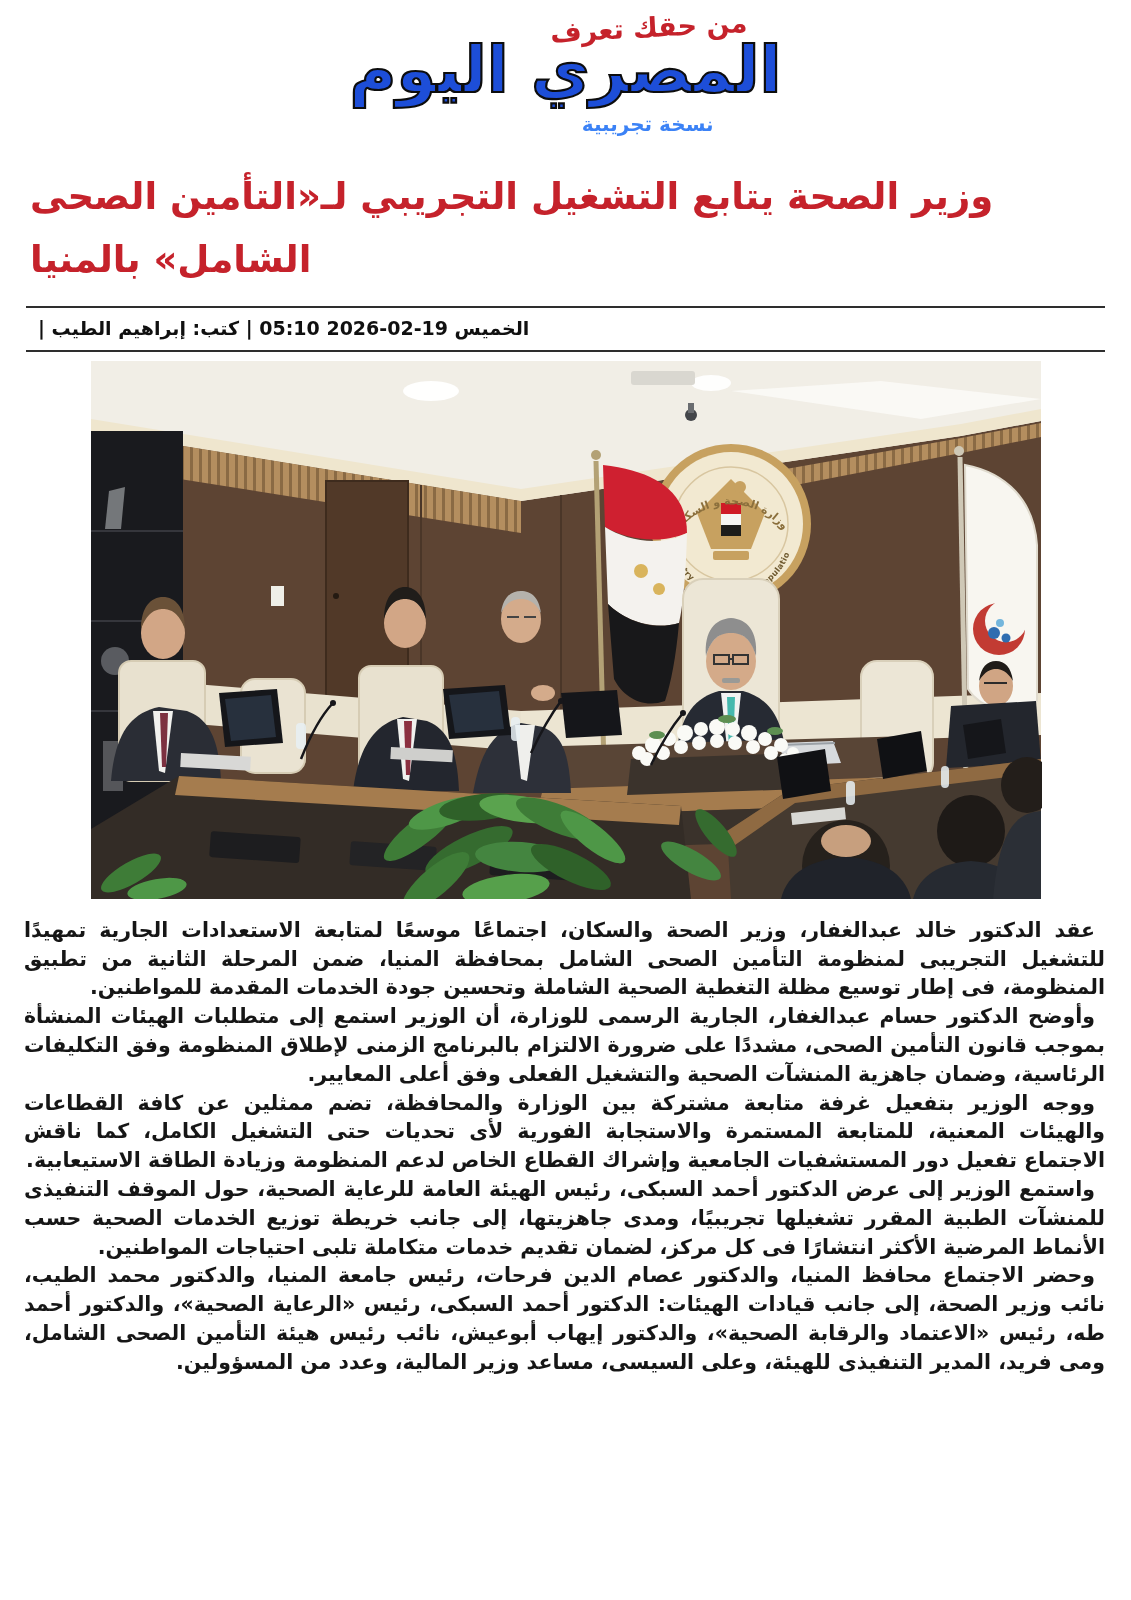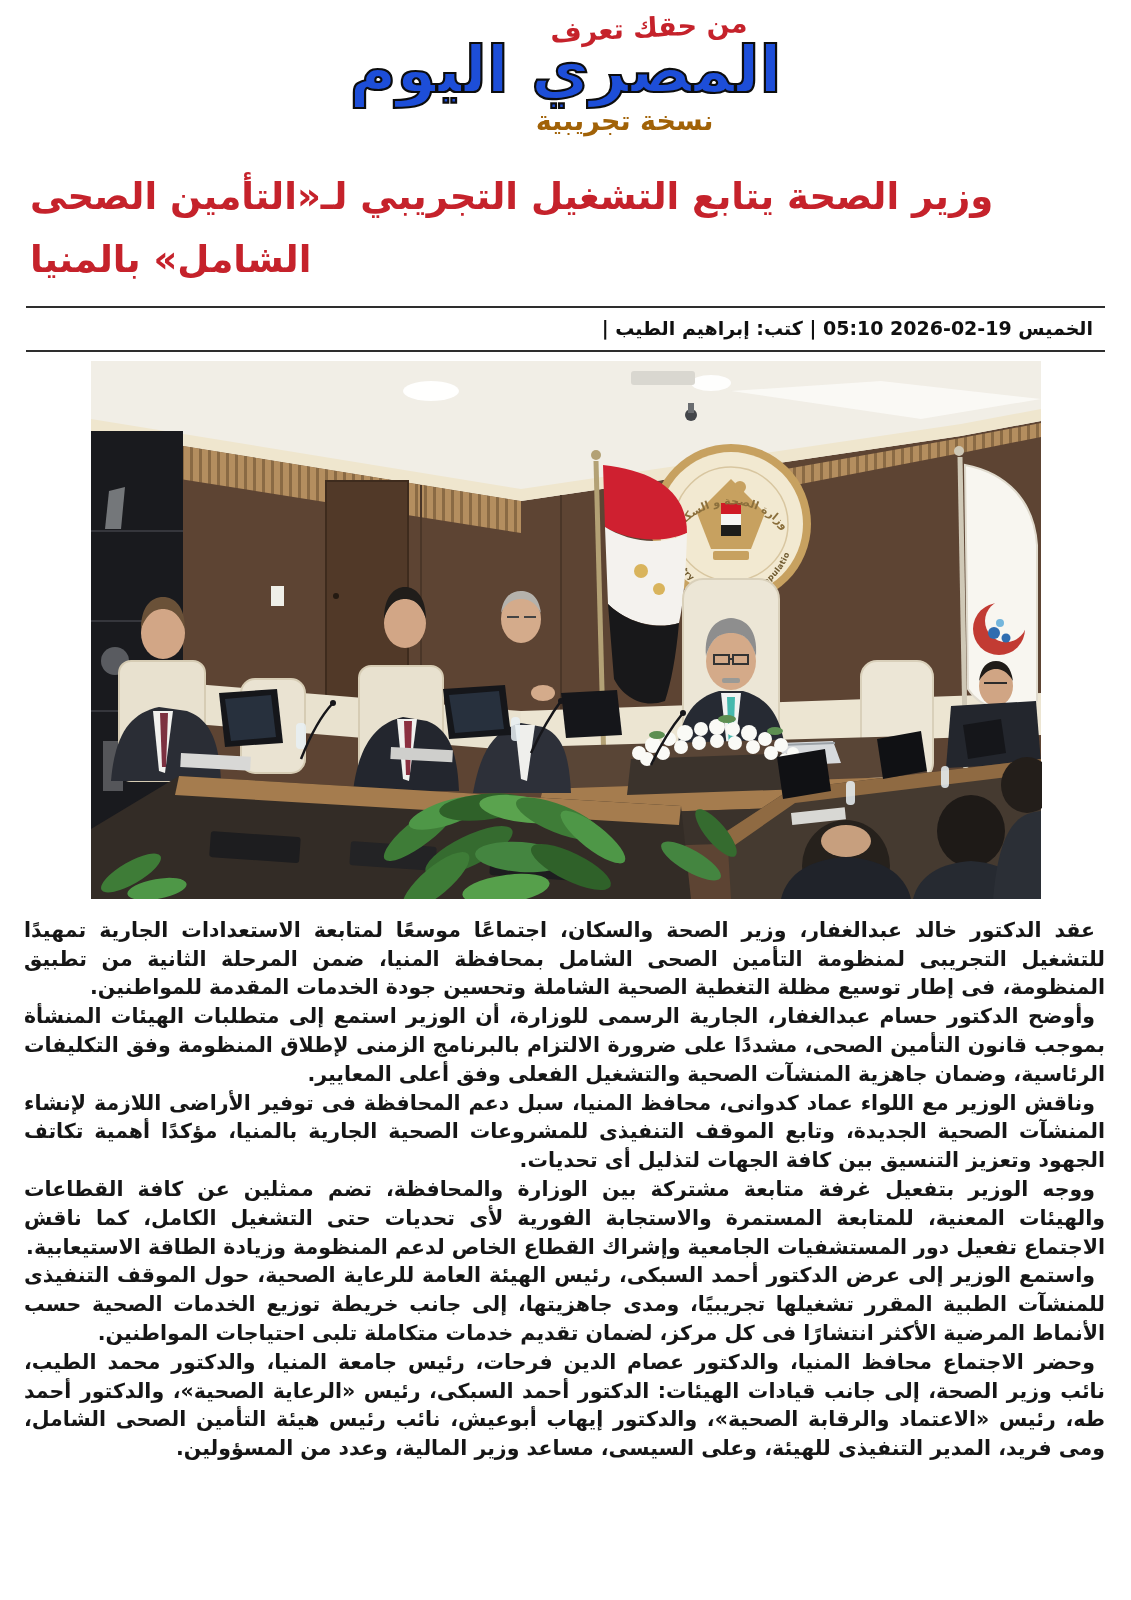--- a/index.html
+++ b/index.html
@@ -13,32 +13,32 @@
     position:absolute;top:4px;right:58px;color:#c5222b;
     font-size:27px;font-weight:bold;transform:rotate(-3deg);
     direction:rtl;white-space:nowrap;
   }
   .masthead .logo-title{
     position:absolute;top:30px;right:0;left:0;text-align:center;
     font-size:64px;font-weight:bold;color:#1d4ed8;line-height:1;
     -webkit-text-stroke:2.2px #0d0d0d;direction:rtl;white-space:nowrap;
   }
   .masthead .edition{
-    position:absolute;bottom:0;right:92px;font-size:27px;font-weight:bold;
-    color:#a16207;direction:rtl;white-space:nowrap;
+    position:absolute;bottom:0;right:92px;font-size:20px;font-weight:bold;
+    color:#3b82f6;direction:rtl;white-space:nowrap;
   }
   
   .headline{
     margin:30px 30px 0;text-align:left;direction:rtl;
     color:#c5222b;font-size:37px;font-weight:bold;line-height:1.7;
   }
   
   .byline{
     margin:14px 26px 0 26px;border-top:2px solid #2e2e2e;border-bottom:2px solid #2e2e2e;
-    padding:9px 12px 11px;direction:rtl;text-align:right;
+    padding:9px 12px 11px;direction:rtl;text-align:left;
     font-size:19px;font-weight:bold;color:#101010;
   }
   
   .photo-wrap{width:952px;margin:9px auto 0;line-height:0;}
   .photo-wrap svg{display:block;width:952px;height:538px;}
   
   .article{
     margin:17px 26px 0 24px;direction:rtl;text-align:justify;
     font-size:20.5px;font-weight:bold;color:#161616;line-height:1.405;
   }
@@ -279,17 +279,16 @@
     <ellipse cx="625" cy="472" rx="30" ry="10" fill="#356b2f" transform="rotate(50 625 472)"></ellipse>
     <ellipse cx="40" cy="512" rx="34" ry="11" fill="#3e7c37" transform="rotate(-30 40 512)"></ellipse>
     <ellipse cx="66" cy="528" rx="30" ry="10" fill="#4e9747" transform="rotate(-10 66 528)"></ellipse>
   </g>
 </svg>
 </figure>
 
 <section class="article">
   <p>عقد الدكتور خالد عبدالغفار، وزير الصحة والسكان، اجتماعًا موسعًا لمتابعة الاستعدادات الجارية تمهيدًا للتشغيل التجريبى لمنظومة التأمين الصحى الشامل بمحافظة المنيا، ضمن المرحلة الثانية من تطبيق المنظومة، فى إطار توسيع مظلة التغطية الصحية الشاملة وتحسين جودة الخدمات المقدمة للمواطنين.</p>
   <p>وأوضح الدكتور حسام عبدالغفار، الجارية الرسمى للوزارة، أن الوزير استمع إلى متطلبات الهيئات المنشأة بموجب قانون التأمين الصحى، مشددًا على ضرورة الالتزام بالبرنامج الزمنى لإطلاق المنظومة وفق التكليفات الرئاسية، وضمان جاهزية المنشآت الصحية والتشغيل الفعلى وفق أعلى المعايير.</p>
-  <p>وناقش الوزير مع اللواء عماد كدوانى، محافظ المنيا، سبل دعم المحافظة فى توفير الأراضى اللازمة لإنشاء المنشآت الصحية الجديدة، وتابع الموقف التنفيذى للمشروعات الصحية الجارية بالمنيا، مؤكدًا أهمية تكاتف الجهود وتعزيز التنسيق بين كافة الجهات لتذليل أى تحديات.</p>
   <p>ووجه الوزير بتفعيل غرفة متابعة مشتركة بين الوزارة والمحافظة، تضم ممثلين عن كافة القطاعات والهيئات المعنية، للمتابعة المستمرة والاستجابة الفورية لأى تحديات حتى التشغيل الكامل، كما ناقش الاجتماع تفعيل دور المستشفيات الجامعية وإشراك القطاع الخاص لدعم المنظومة وزيادة الطاقة الاستيعابية.</p>
   <p>واستمع الوزير إلى عرض الدكتور أحمد السبكى، رئيس الهيئة العامة للرعاية الصحية، حول الموقف التنفيذى للمنشآت الطبية المقرر تشغيلها تجريبيًا، ومدى جاهزيتها، إلى جانب خريطة توزيع الخدمات الصحية حسب الأنماط المرضية الأكثر انتشارًا فى كل مركز، لضمان تقديم خدمات متكاملة تلبى احتياجات المواطنين.</p>
   <p>وحضر الاجتماع محافظ المنيا، والدكتور عصام الدين فرحات، رئيس جامعة المنيا، والدكتور محمد الطيب، نائب وزير الصحة، إلى جانب قيادات الهيئات: الدكتور أحمد السبكى، رئيس «الرعاية الصحية»، والدكتور أحمد طه، رئيس «الاعتماد والرقابة الصحية»، والدكتور إيهاب أبوعيش، نائب رئيس هيئة التأمين الصحى الشامل، ومى فريد، المدير التنفيذى للهيئة، وعلى السيسى، مساعد وزير المالية، وعدد من المسؤولين.</p>
 </section>
 
 </body></html>

